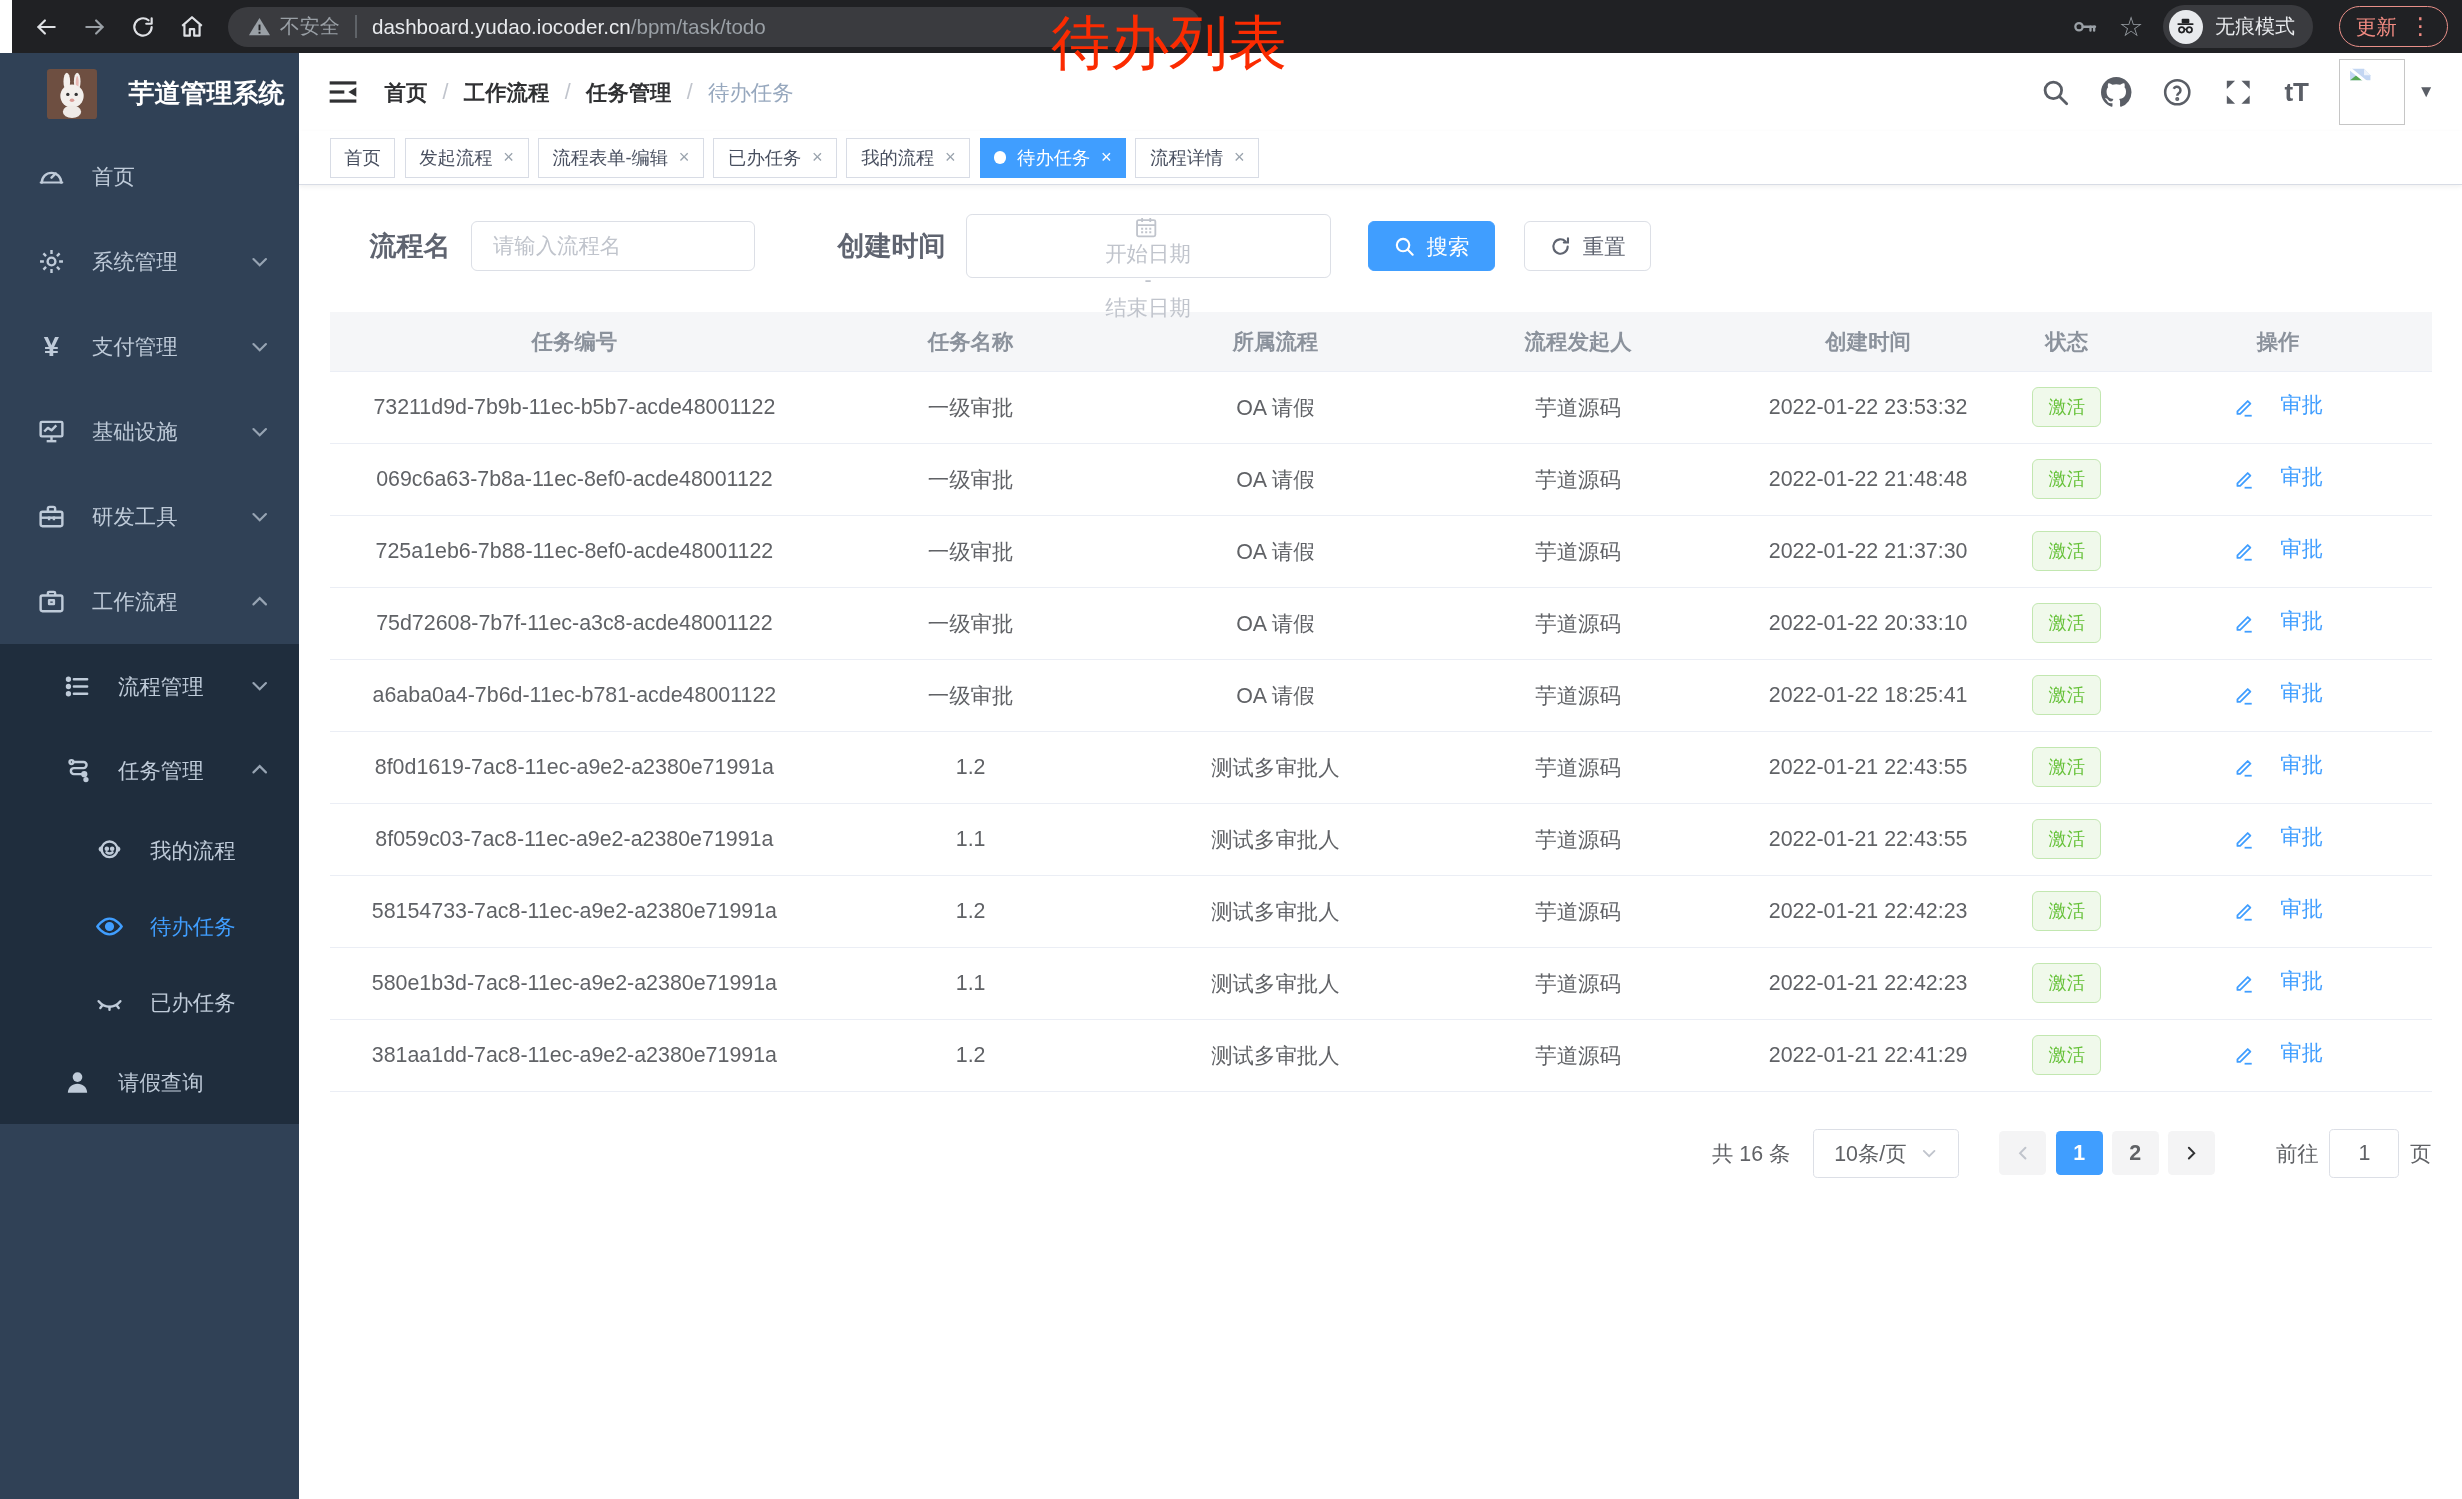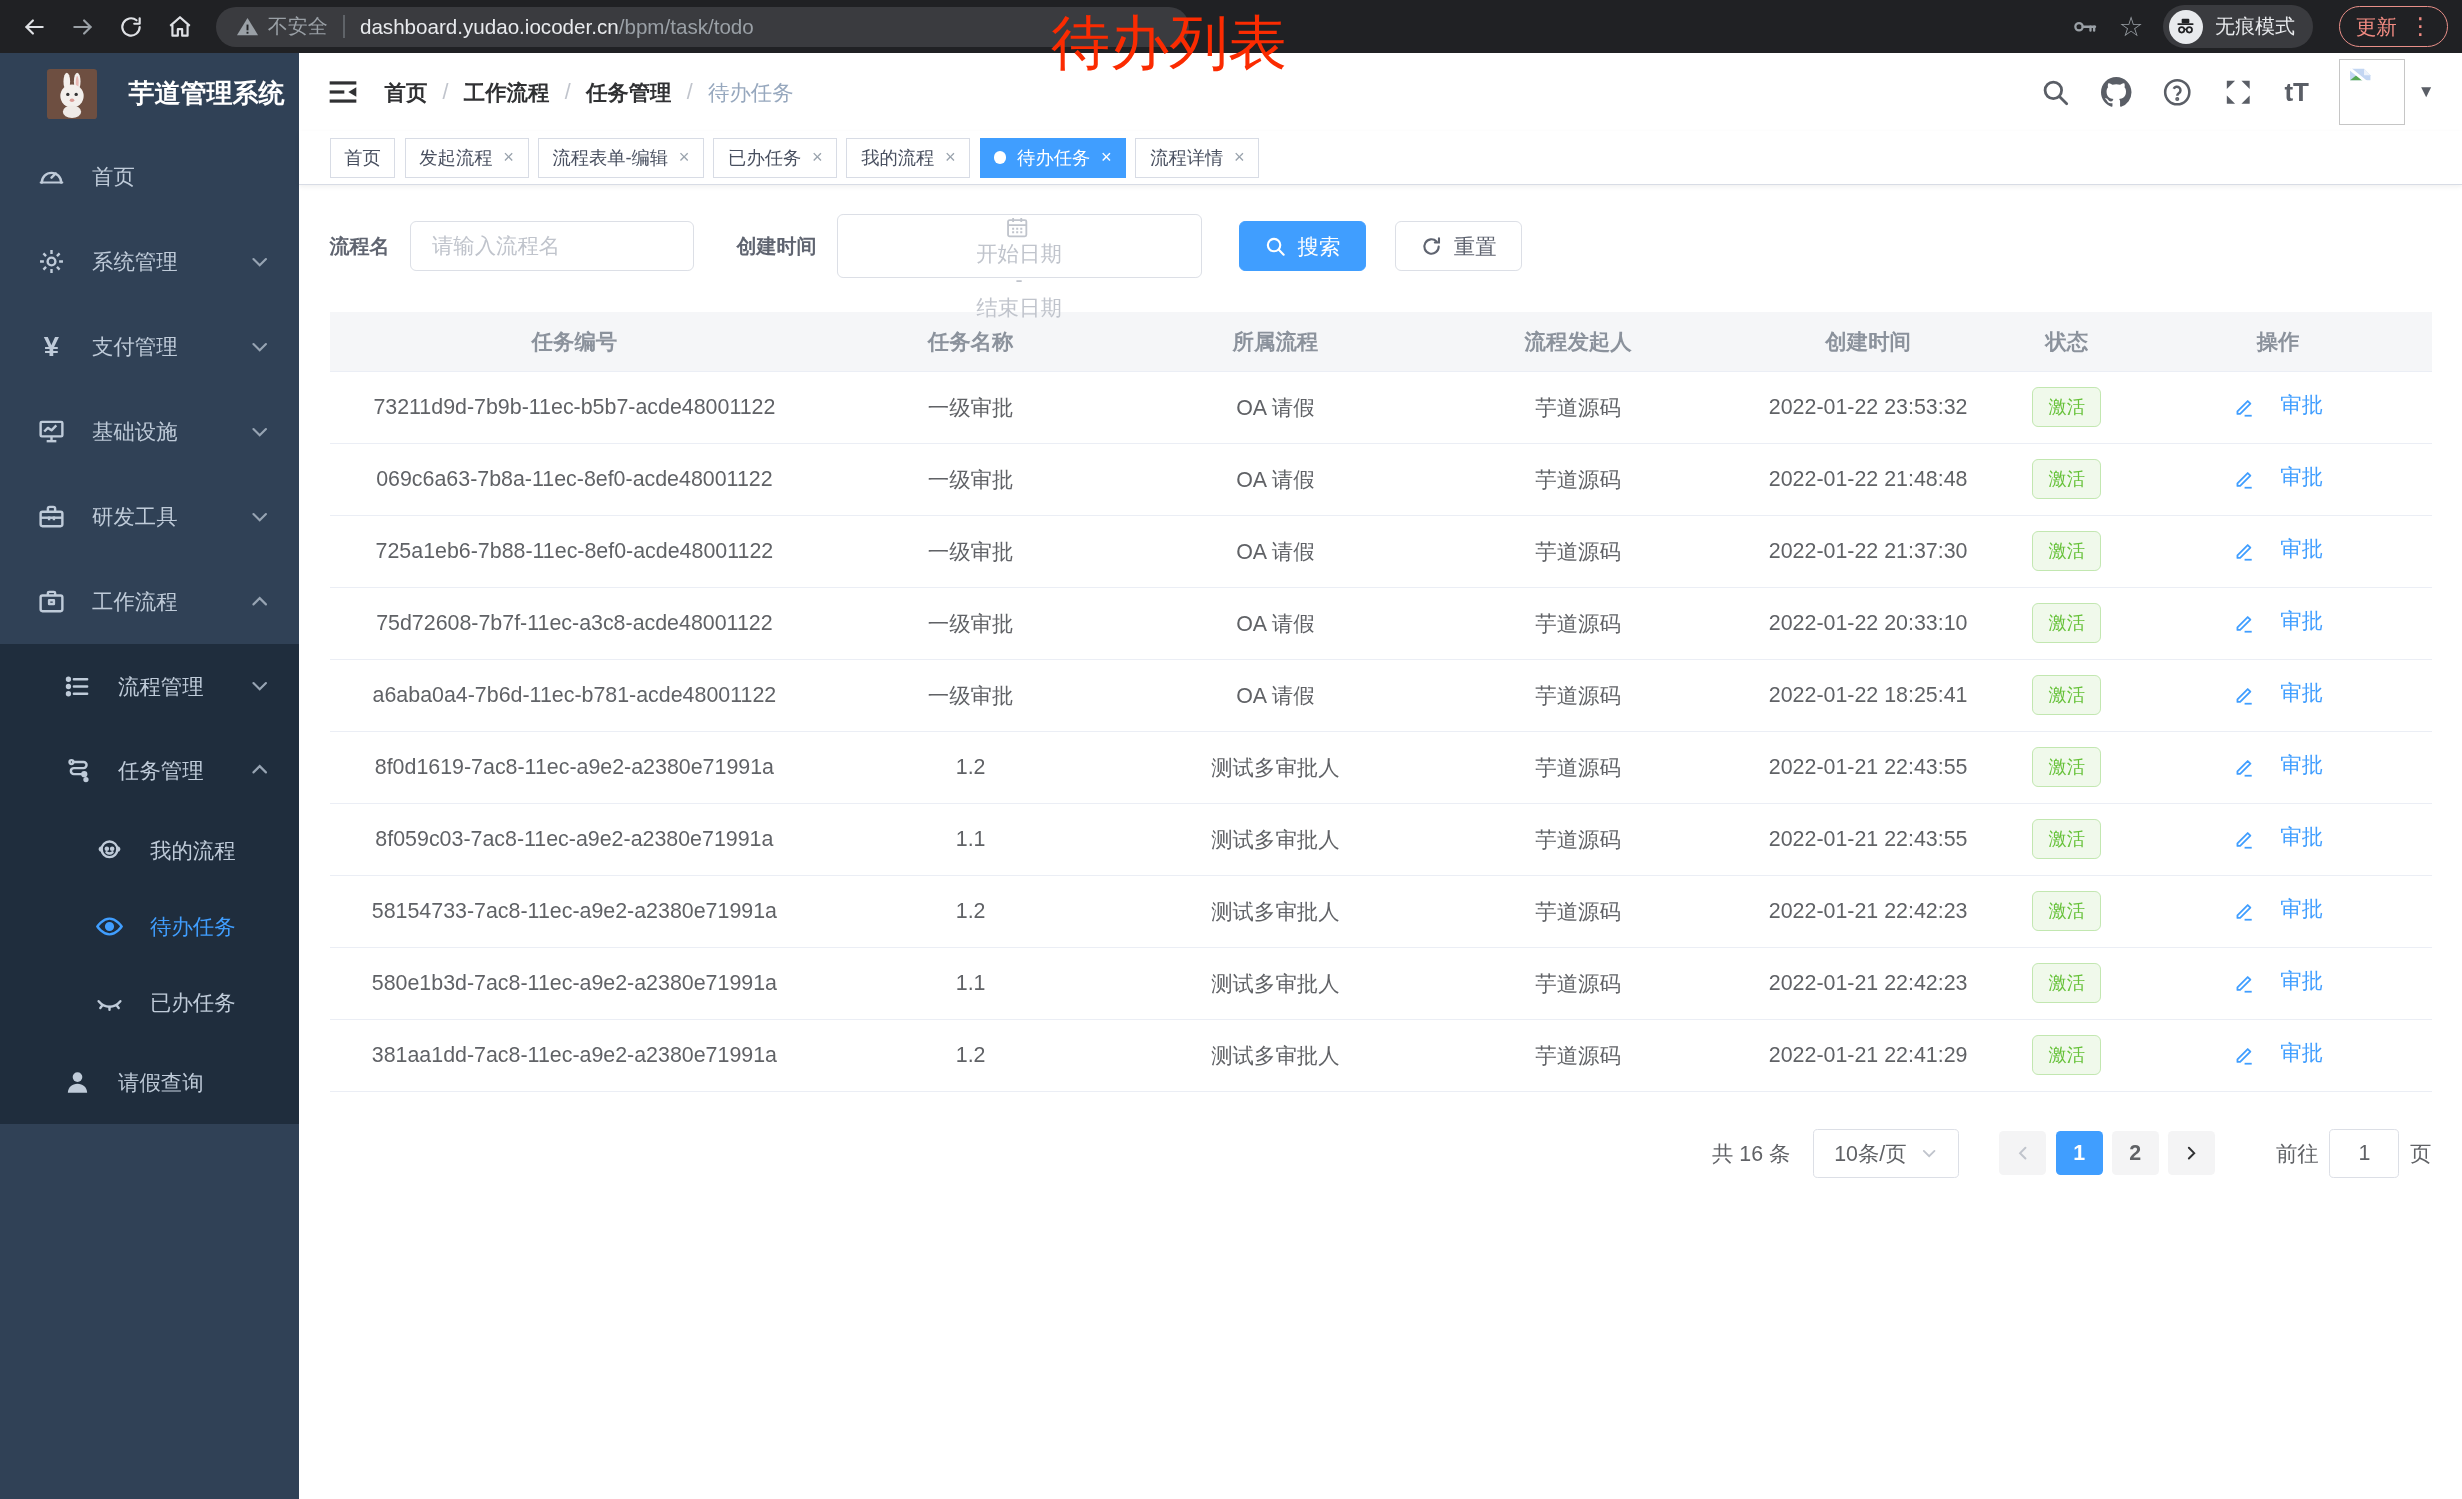--- a/index.html
+++ b/index.html
@@ -1,21 +1,21 @@
 <!DOCTYPE html>
 <html style="font-size:12.2px"><head>
 <meta charset="utf-8">
 <style>
   * { margin:0; padding:0; box-sizing:border-box; }
   html,body { background:#111; }
   .screen{ position:relative; width:2462px; height:1500px; background:#fff; overflow:hidden;
     font-family:"Liberation Sans","DejaVu Sans",sans-serif; }
 
   
-  .chrome{ position:absolute; top:0; left:0; right:0; height:53px; background:#202124;
+  .chrome{ position:absolute; top:0; left:12px; right:0; height:53px; background:#202124;
     display:flex; align-items:center; padding:0 13.7px; gap:7.6px; z-index:5;}
   .nav-ic{ width:41px; height:41px; display:flex; align-items:center; justify-content:center; color:#dfe1e5; flex-shrink:0;}
   .nav-ic.dim{ color:#9aa0a6; }
   .url-pill{ height:40px; width:973px; background:#3a3b3f; border-radius:20px; display:flex;
     align-items:center; padding:0 20px; margin-left:7.6px; flex-shrink:0;}
   .sec-ic{ width:23px; height:23px; color:#9aa0a6; margin-right:9.2px; flex-shrink:0;}
   .sec-label{ color:#9aa0a6; font-size:20px; }
   .url-div{ width:1.5px; height:23px; background:#5f6368; margin:0 15.3px; }
   .url-host{ color:#e8eaed; font-size:20.6px; }
   .url-path{ color:#9aa0a6; font-size:20.6px; }
@@ -73,21 +73,21 @@
     background:#fff; color:#495060; font-size:18.3px; padding:0 13.7px; cursor:pointer; white-space:nowrap;}
   .tag-item .close{ font-size:18.3px; color:#9aa3ad; line-height:1;}
   .tag-item.active{ background:#409eff; border-color:#409eff; color:#fff;}
   .tag-item.active .close{ color:#fff;}
   .tag-dot{ width:12.2px; height:12.2px; border-radius:50%; background:#fff; flex-shrink:0;}
 
   .content{ flex:1; padding:29px 30.5px 0 30.5px; }
 
   
   .filter{ display:flex; align-items:center; margin-bottom:34px;}
-  .f-label{ font-size:20px; color:#5f6470; font-weight:700; margin-right:20px; white-space:nowrap;}
+  .f-label{ font-size:27px; color:#5f6470; font-weight:700; margin-right:20px; white-space:nowrap;margin-left:40px;}
   .f-input{ width:284px; height:50px; border:0.8px solid #dcdfe6; border-radius:6.1px; padding:0 21.4px;
     font-size:21.4px; color:#c2410c; outline:none; font-family:inherit;}
   .f-input::placeholder{ color:#c0c4cc; }
   .gap56{ width:43px; }
   .f-date{ width:365px; height:64px; border:0.8px solid #dcdfe6; border-radius:6.1px; display:flex;
     align-items:center; padding:0 18.3px; color:#c0c4cc; font-size:21.4px; margin-right:37px; cursor:text;flex-direction:column;}
   .cal{ width:24.4px; height:24.4px; color:#c0c4cc; margin-right:4.6px; flex-shrink:0;}
   .dfield{ flex:1; text-align:center; white-space:nowrap;}
   .dsep{ color:#c0c4cc; padding:0 3.1px;}
   .btn{ height:50px; border-radius:6.1px; font-size:21.4px; display:flex; align-items:center; gap:10.7px;

